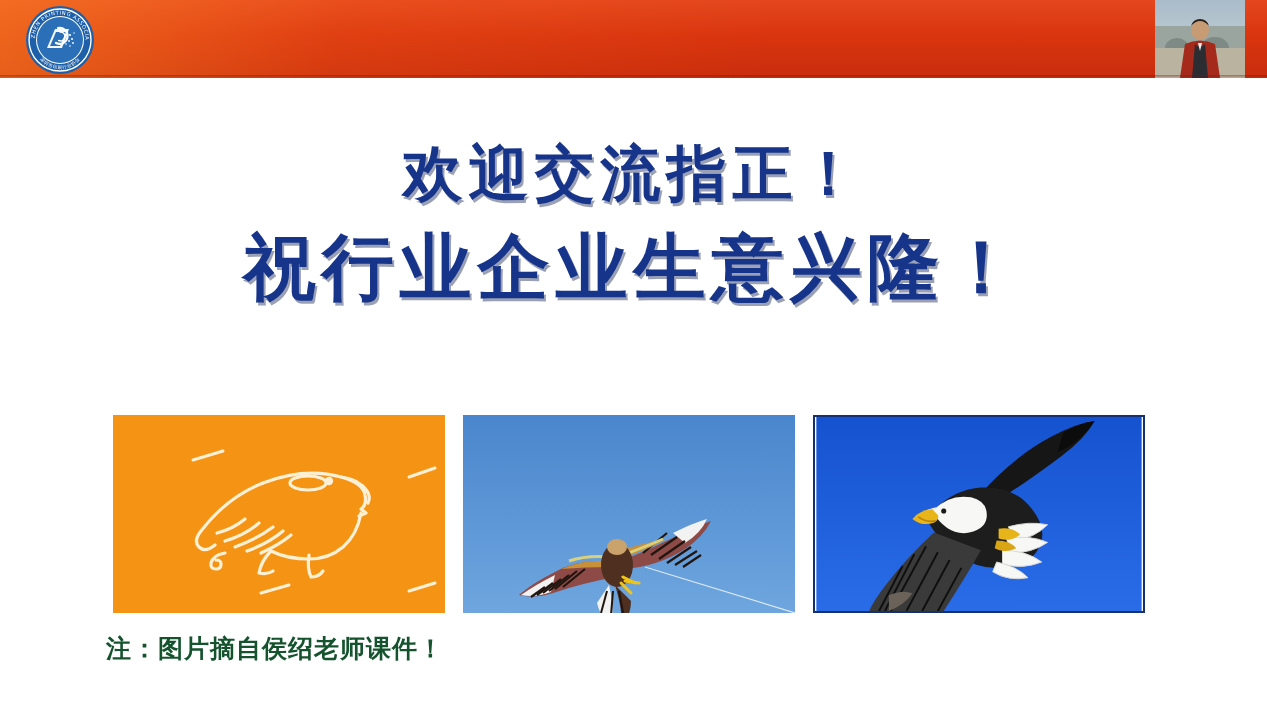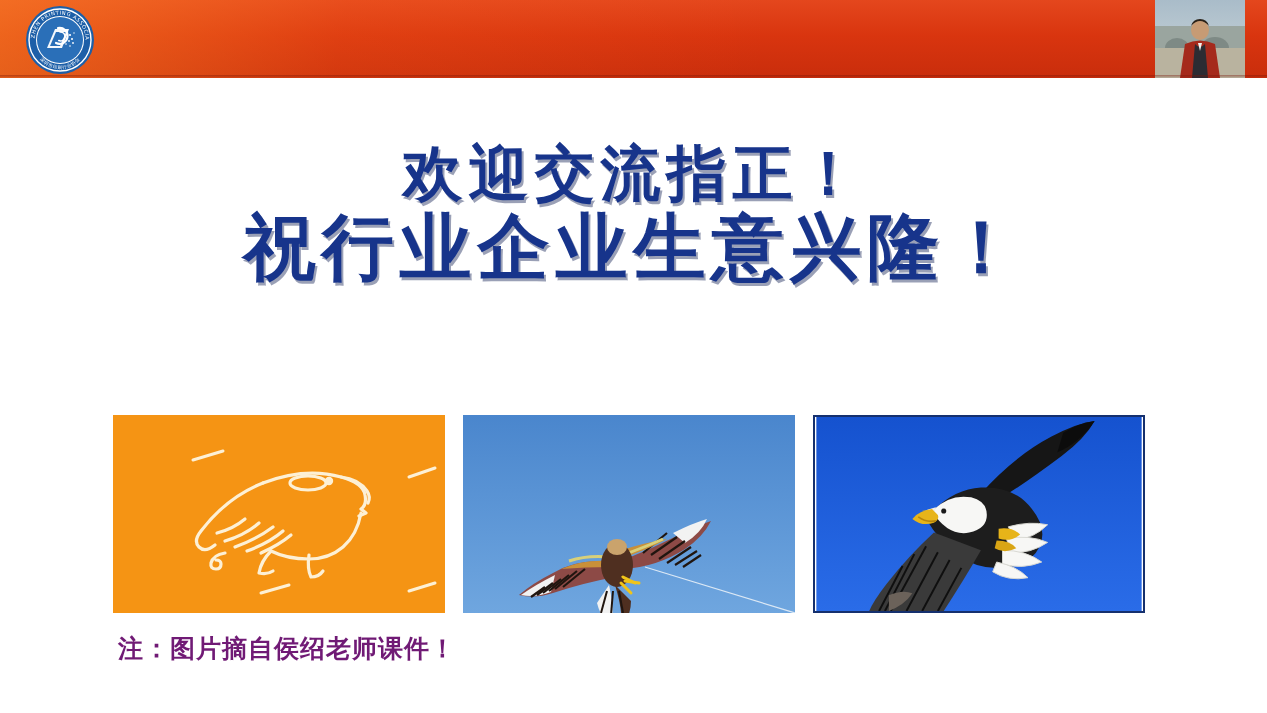--- a/index.html
+++ b/index.html
@@ -49,36 +49,36 @@
   .title-block{
     position:absolute; left:0; top:140px; width:1267px; text-align:center;
   }
   .title-line{
     font-weight:700; color:#17348b; line-height:1.12;
     letter-spacing:6px;
     text-shadow:2px 3px 0 rgba(15,28,80,.42);
     white-space:nowrap;
   }
   .title-line.l1{ font-size:60px; }
-  .title-line.l2{ font-size:72px; }
+  .title-line.l2{ font-size:72px; margin-top:20px; }
 
   
   .img-row{ position:absolute; left:113px; top:415px; width:1032px; height:198px; }
   .card{
     position:absolute; top:0; width:332px; height:198px; overflow:hidden;
   }
   .card.c1{ left:0; background:#f59414; }
   .card.c2{ left:350px; }
   .card.c3{ left:700px; border:2px solid #15306e; }
   .card svg{ display:block; width:100%; height:100%; }
 
   
   .caption{
-    position:absolute; left:118px; top:632px;
-    font-size:25px; font-weight:700; color:#701a75;
+    position:absolute; left:106px; top:632px;
+    font-size:25px; font-weight:700; color:#14532d;
     letter-spacing:1px; white-space:nowrap;
   }
 </style>
 </head>
 <body>
 
 <div class="slide">
 
   <div class="header">
     <div class="header-sheen"></div>

